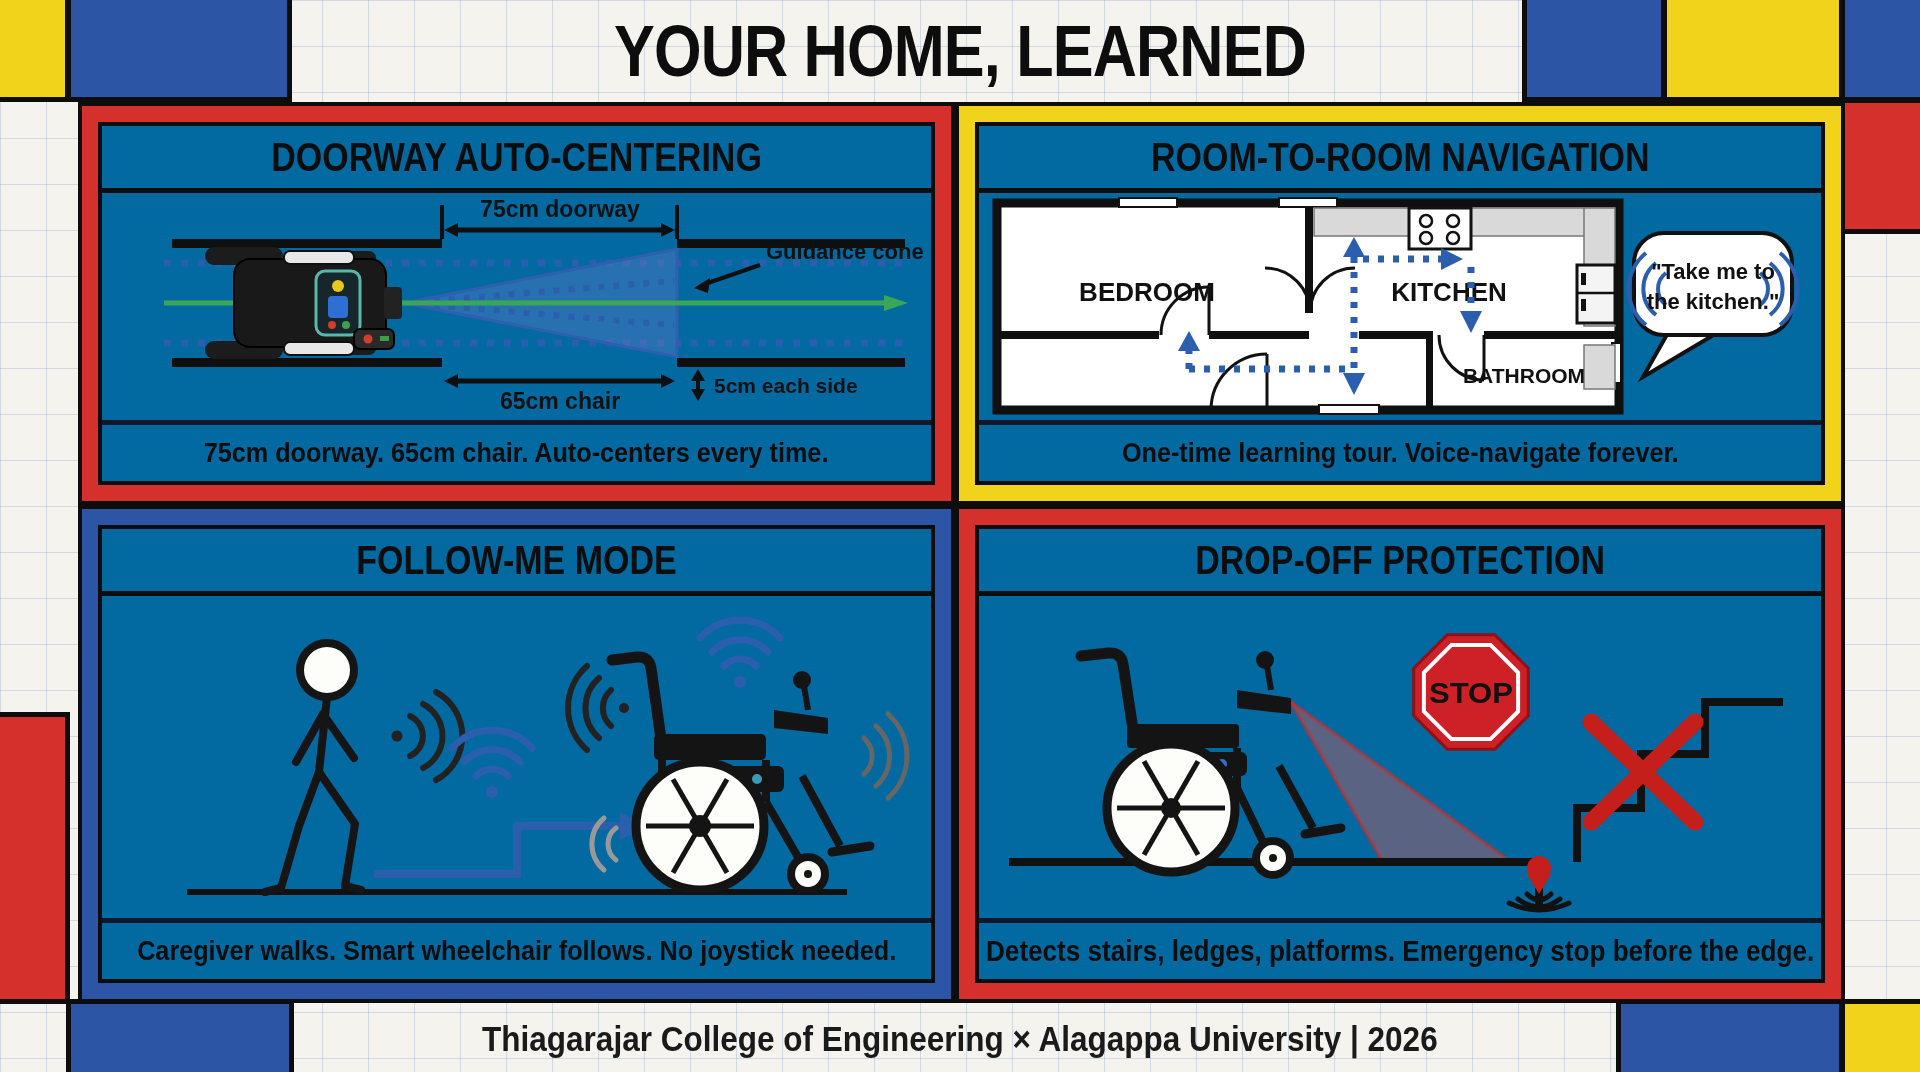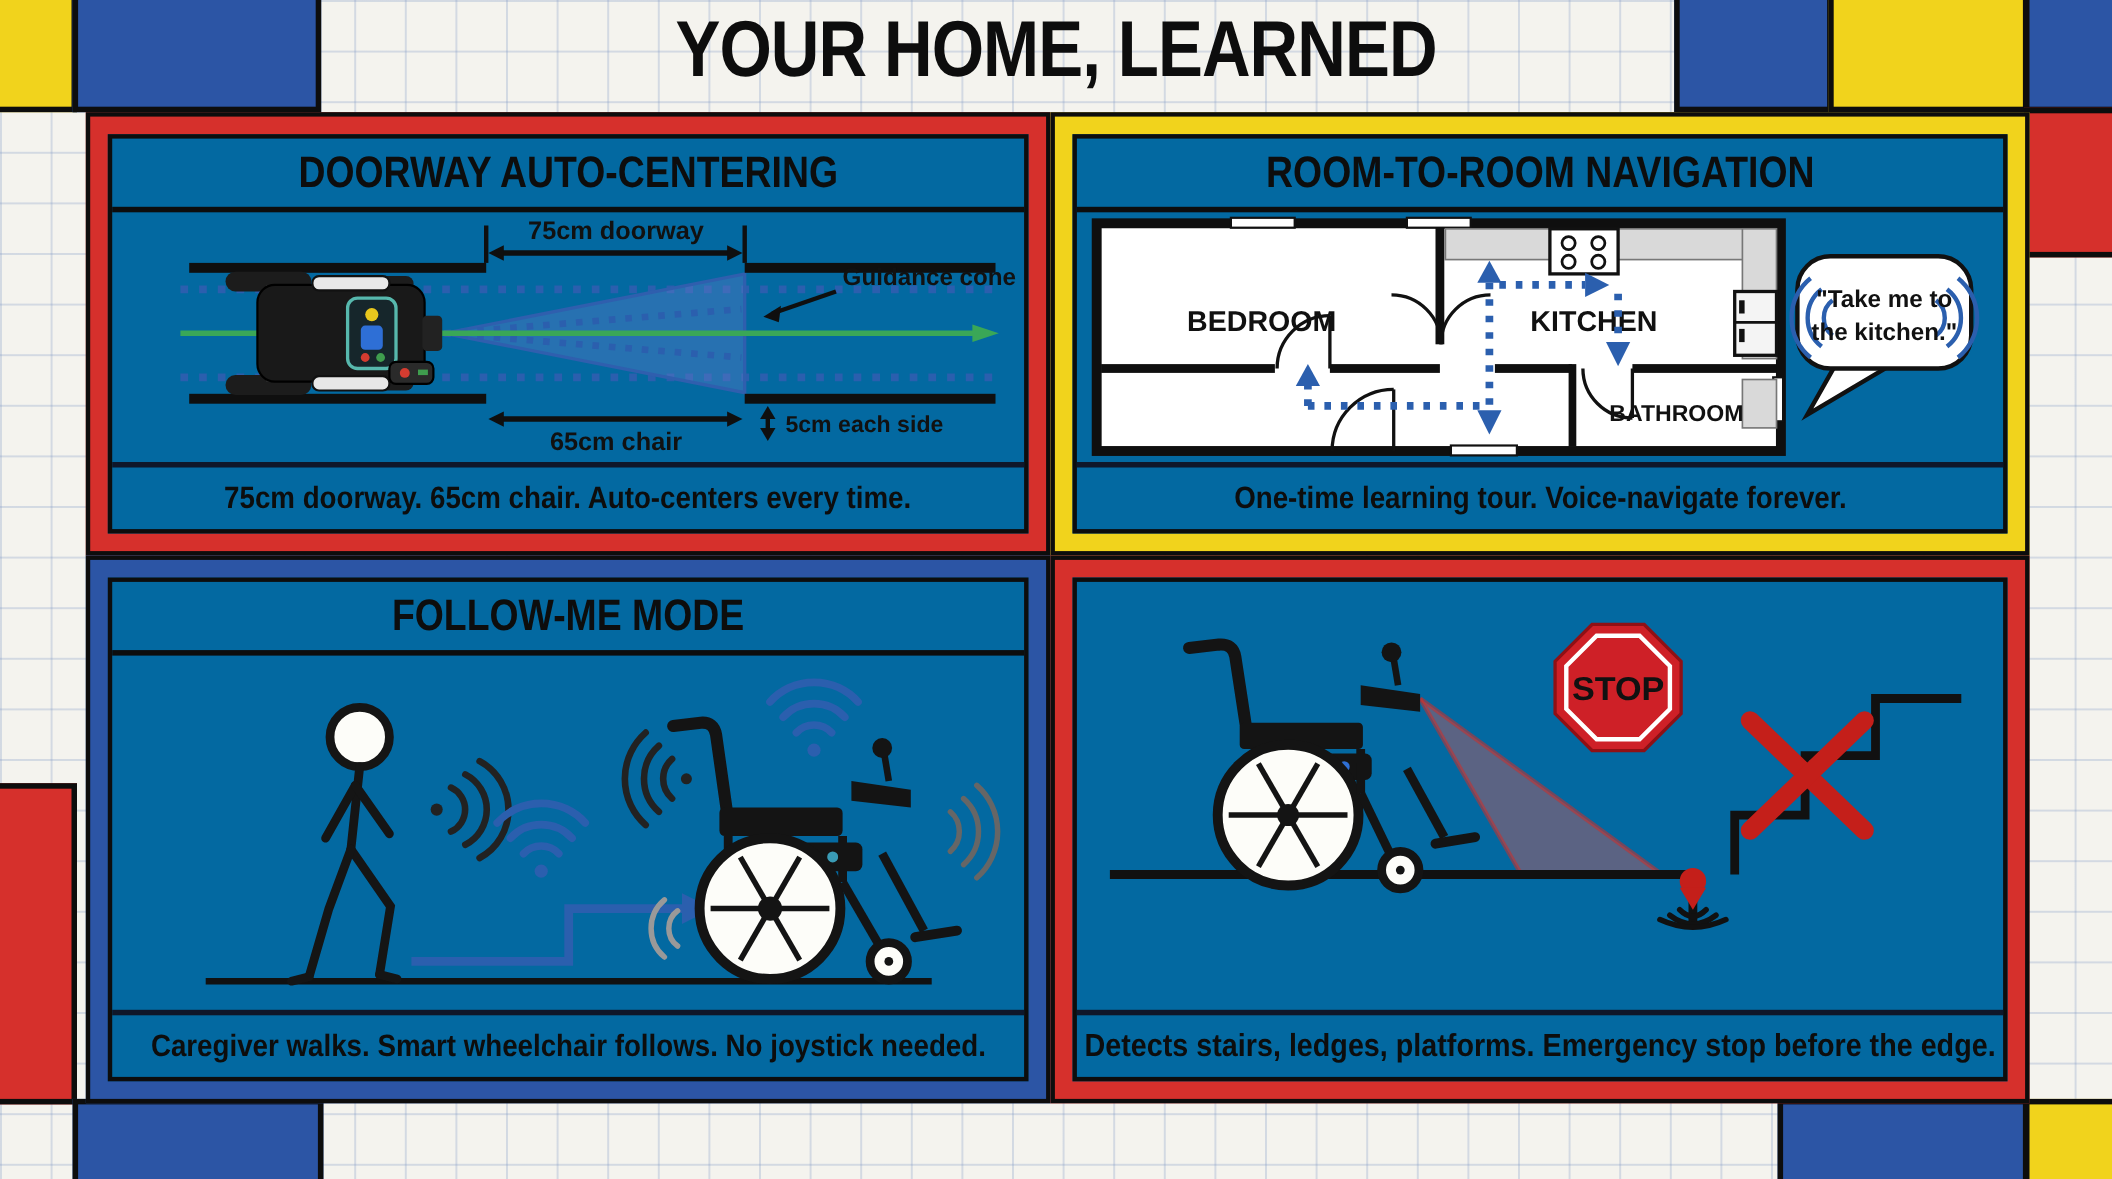--- a/index.html
+++ b/index.html
@@ -10,21 +10,21 @@
       linear-gradient(rgba(125,150,195,.28) 1.5px, transparent 1.5px),
       linear-gradient(90deg, rgba(125,150,195,.28) 1.5px, transparent 1.5px);
     background-size:46px 46px;
     font-family:"Liberation Sans", sans-serif;
     color:#111;
   }
   .cond{display:inline-block;transform:scaleX(.85);transform-origin:center;white-space:nowrap;}
   .cond92{display:inline-block;transform:scaleX(.9);transform-origin:center;white-space:nowrap;}
   .page-title{
     position:absolute;left:0;right:0;top:4px;height:94px;
-    display:flex;justify-content:center;
+    display:flex;align-items:center;justify-content:center;
     font-size:72px;font-weight:800;letter-spacing:-1px;color:#0d0d0d;
   }
   .mb{position:absolute;border:5px solid #0d0d0d;box-sizing:border-box;}
   .mb.yellow{background:#f1d31c;}
   .mb.blue{background:#2c55a5;}
   .mb.red{background:#d6302c;}
   .panel{position:absolute;box-sizing:border-box;border:4px solid #0d0d0d;padding:16px;display:flex;}
   .panel.frame-red{background:#d6302c;}
   .panel.frame-yellow{background:#f1d31c;}
   .panel.frame-blue{background:#2c55a5;}
@@ -346,20 +346,23 @@
         </svg>
       </div>
       <div class="panel-caption">
         <span class="cond92">Caregiver walks. Smart wheelchair follows. No joystick needed.</span>
       </div>
     </div>
   </div>
 
   <div class="panel frame-red" style="left:955px;top:505px;width:890px;height:498px;">
     <div class="panel-inner">
+      <div class="panel-header">
+        <span class="cond">DROP-OFF PROTECTION</span>
+      </div>
       <div class="panel-content">
         <svg width="842" height="322" viewBox="0 0 842 322">
 
           <g>
             <polygon points="312,106 404,266 532,266" fill="rgba(236,90,85,0.38)"></polygon>
             <line x1="312" y1="106" x2="404" y2="266" stroke="rgba(205,45,40,0.55)" stroke-width="4"></line>
             <line x1="312" y1="106" x2="532" y2="266" stroke="rgba(205,45,40,0.55)" stroke-width="4"></line>
           </g>
 
           <g stroke="#111" stroke-width="8">
@@ -419,14 +422,17 @@
             <line x1="326" y1="238" x2="362" y2="232" stroke="#141414" stroke-width="9" stroke-linecap="round"></line>
           </g>
         </svg>
       </div>
       <div class="panel-caption tight">
         <span class="cond92">Detects stairs, ledges, platforms. Emergency stop before the edge.</span>
       </div>
     </div>
   </div>
 
+  <div class="footer">
+    <span class="cond92">Thiagarajar College of Engineering × Alagappa University | 2026</span>
+  </div>
 
 </div>
 
 </body></html>

